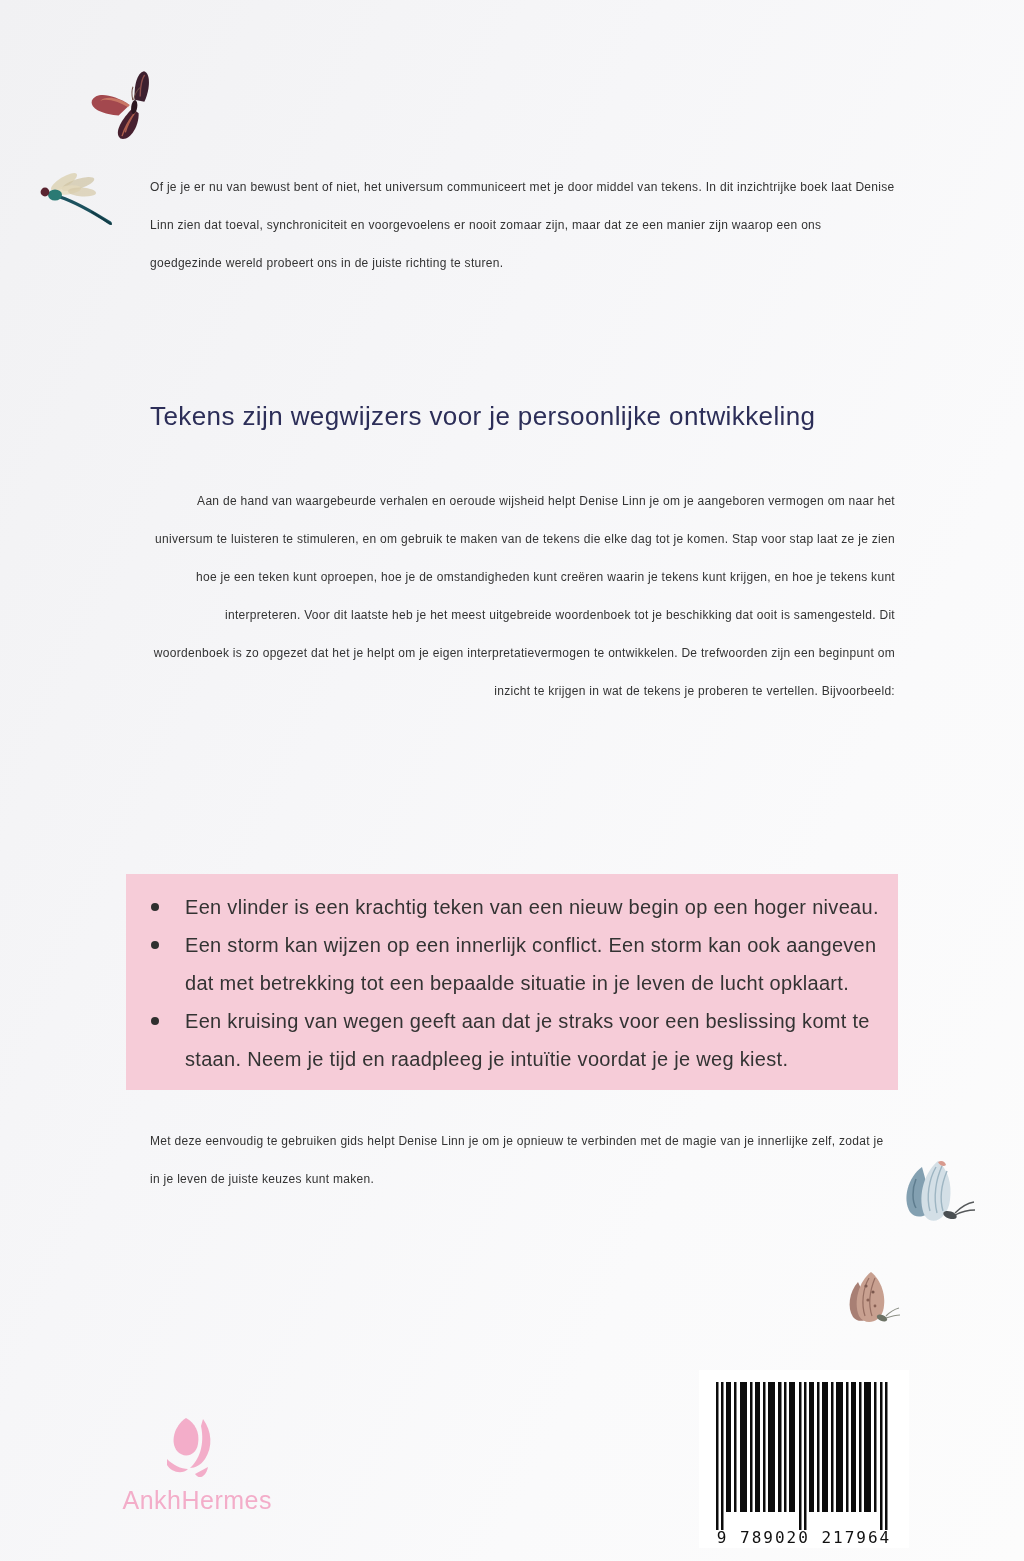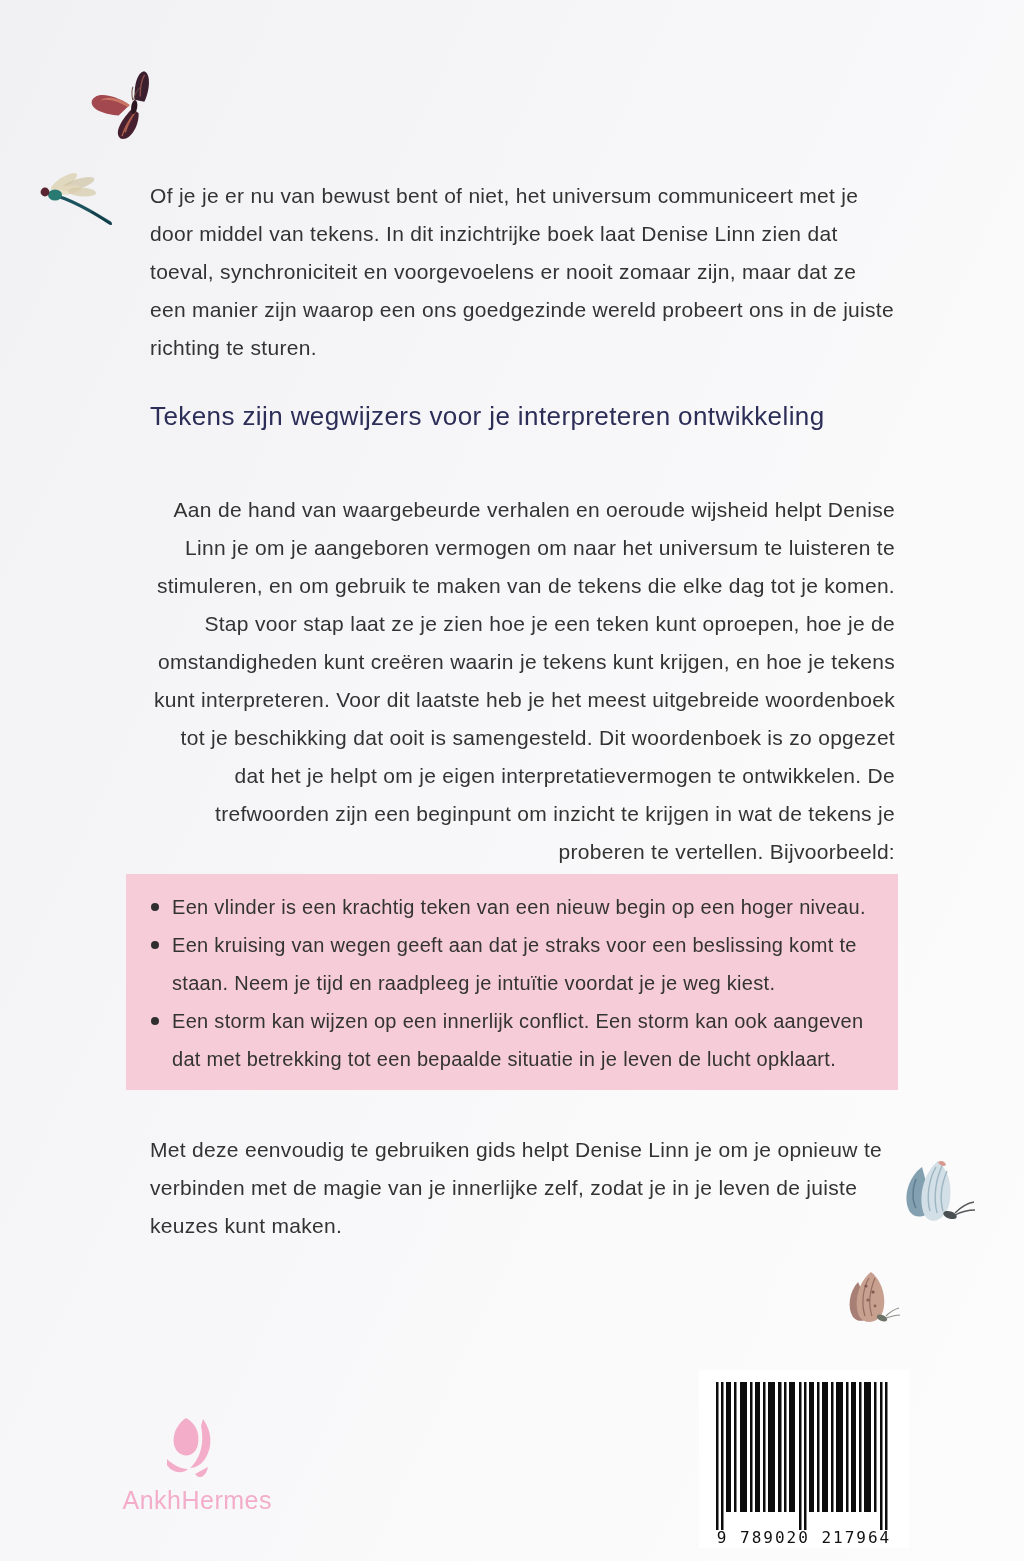--- a/index.html
+++ b/index.html
@@ -10,21 +10,21 @@
   }
   .page {
     position: relative;
     width: 1024px; height: 1561px;
     overflow: hidden;
     background: linear-gradient(115deg, #f1f1f3 0%, #f6f6f8 38%, #fafafb 70%, #fcfcfc 100%);
   }
   .abs { position: absolute; }
   .copy {
     color: #333333;
-    font-size: 21px;
+    font-size: 12px;
     line-height: 38px;
     letter-spacing: 0.3px;
     font-weight: 300;
   }
   .intro   { left: 150px; top: 156px; width: 745px; }
   .heading {
     left: 150px; top: 396px;
     font-size: 26px; line-height: 40px;
     color: #2c2e58;
     letter-spacing: 0.4px;
@@ -37,21 +37,21 @@
   .examples-box {
     left: 126px; top: 874px;
     width: 772px; height: 216px;
     box-sizing: border-box;
     background: #f6ccd8;
     padding: 14px 8px 12px 0;
   }
   .examples-box ul { margin: 0; padding: 0; list-style: none; }
   .examples-box li {
     position: relative;
-    padding-left: 46px;
+    padding-left: 59px;
     color: #333333;
     font-size: 20px; line-height: 38px;
     letter-spacing: 0.3px;
   }
   .examples-box li .dot {
     position: absolute; left: 25px; top: 15px;
     width: 8px; height: 8px; border-radius: 50%;
     background: #2f2f2f;
   }
 
@@ -109,37 +109,37 @@
       <ellipse cx="52" cy="22" rx="14" ry="4.5" fill="#d5c9a8" opacity="0.7" transform="rotate(4 52 22)"></ellipse>
       <path d="M30,27 C42,31 58,39 80,53" stroke="#1c515e" stroke-width="3.4" fill="none" stroke-linecap="round"></path>
       <path d="M62,42 C70,47 76,51 81,54" stroke="#123c46" stroke-width="2" fill="none" stroke-linecap="round"></path>
       <ellipse cx="25" cy="25" rx="7" ry="5.5" fill="#2a7a74"></ellipse>
       <circle cx="15" cy="22" r="4.4" fill="#5a2430"></circle>
     </svg>
   </div>
 
   <p class="abs copy intro">Of je je er nu van bewust bent of niet, het universum communiceert met je door middel van tekens. In dit inzichtrijke boek laat Denise Linn zien dat toeval, synchroniciteit en voorgevoelens er nooit zomaar zijn, maar dat ze een manier zijn waarop een ons goedgezinde wereld probeert ons in de juiste richting te sturen.</p>
 
-  <h2 class="abs heading" style="margin:0;">Tekens zijn wegwijzers voor je interpreteren ontwikkeling</h2>
+  <h2 class="abs heading" style="margin:0;">Tekens zijn wegwijzers voor je persoonlijke ontwikkeling</h2>
 
   <p class="abs copy body-par">Aan de hand van waargebeurde verhalen en oeroude wijsheid helpt Denise Linn je om je aangeboren vermogen om naar het universum te luisteren te stimuleren, en om gebruik te maken van de tekens die elke dag tot je komen. Stap voor stap laat ze je zien hoe je een teken kunt oproepen, hoe je de omstandigheden kunt creëren waarin je tekens kunt krijgen, en hoe je tekens kunt interpreteren. Voor dit laatste heb je het meest uitgebreide woordenboek tot je beschikking dat ooit is samengesteld. Dit woordenboek is zo opgezet dat het je helpt om je eigen interpretatievermogen te ontwikkelen. De trefwoorden zijn een beginpunt om inzicht te krijgen in wat de tekens je proberen te vertellen. Bijvoorbeeld:</p>
 
   <div class="abs examples-box">
     <ul>
       <li>
         <span class="dot"></span>
         <span>Een vlinder is een krachtig teken van een nieuw begin op een hoger niveau.</span>
       </li>
       <li>
         <span class="dot"></span>
-        <span>Een kruising van wegen geeft aan dat je straks voor een beslissing komt te staan. Neem je tijd en raadpleeg je intuïtie voordat je je weg kiest.</span>
+        <span>Een storm kan wijzen op een innerlijk conflict. Een storm kan ook aangeven dat met betrekking tot een bepaalde situatie in je leven de lucht opklaart.</span>
       </li>
       <li>
         <span class="dot"></span>
-        <span>Een storm kan wijzen op een innerlijk conflict. Een storm kan ook aangeven dat met betrekking tot een bepaalde situatie in je leven de lucht opklaart.</span>
+        <span>Een kruising van wegen geeft aan dat je straks voor een beslissing komt te staan. Neem je tijd en raadpleeg je intuïtie voordat je je weg kiest.</span>
       </li>
     </ul>
   </div>
 
   <p class="abs copy outro">Met deze eenvoudig te gebruiken gids helpt Denise Linn je om je opnieuw te verbinden met de magie van je innerlijke zelf, zodat je in je leven de juiste keuzes kunt maken.</p>
 
   <div class="abs deco" style="left:892px; top:1153px; width:88px; height:82px;">
     <svg width="88" height="82" viewBox="0 0 88 82">
       <path d="M30,14 C16,24 10,46 18,59 C24,67 36,64 41,54 Z" fill="#83a0b1"></path>
       <path d="M24,26 C20,36 20,48 24,55" stroke="#5f7d8f" stroke-width="1.5" fill="none"></path>

